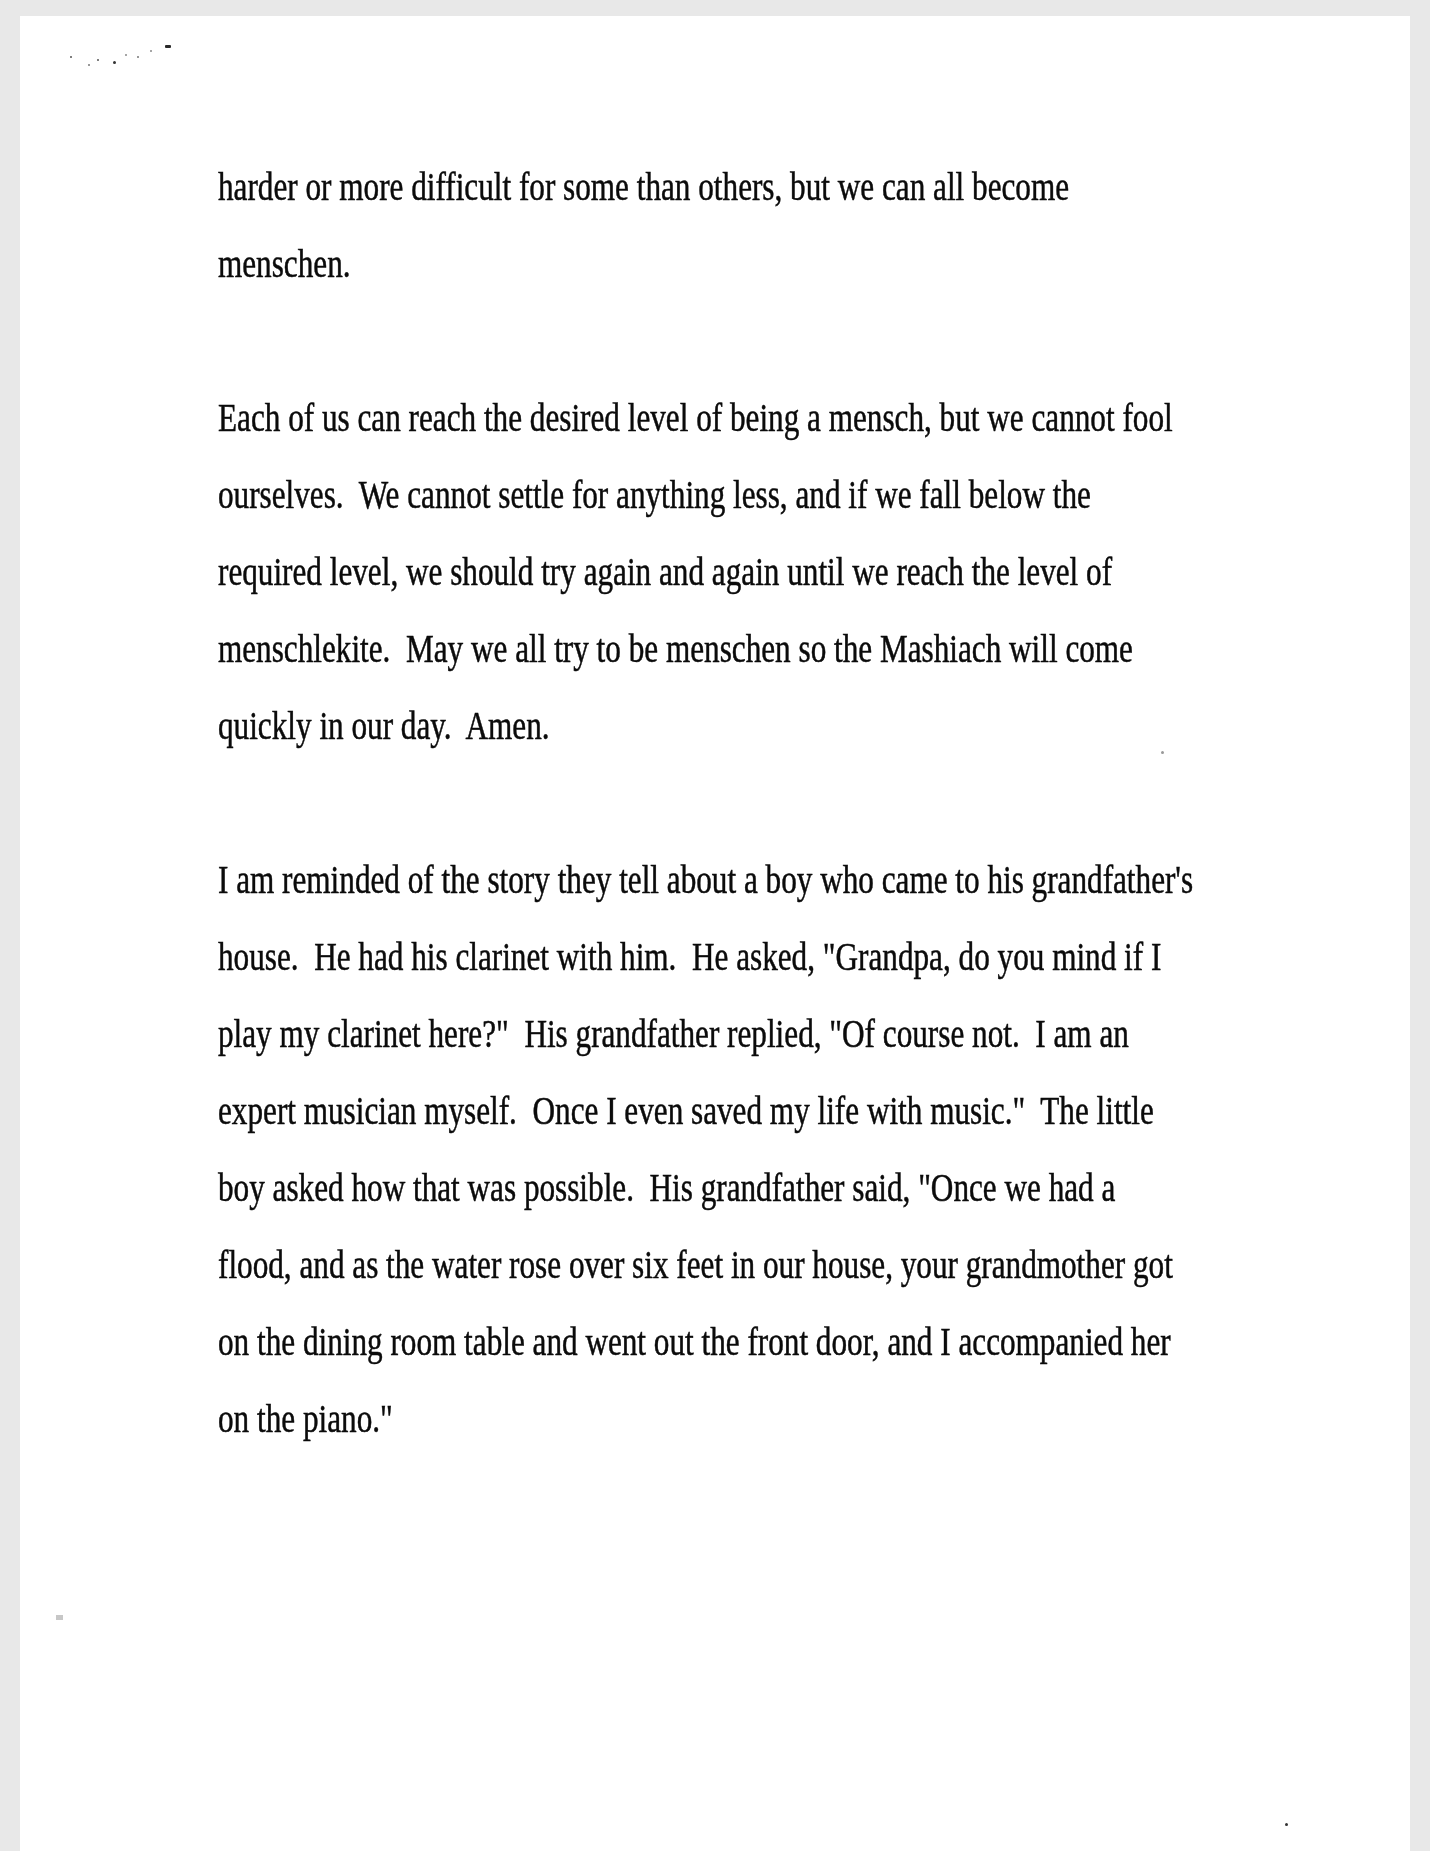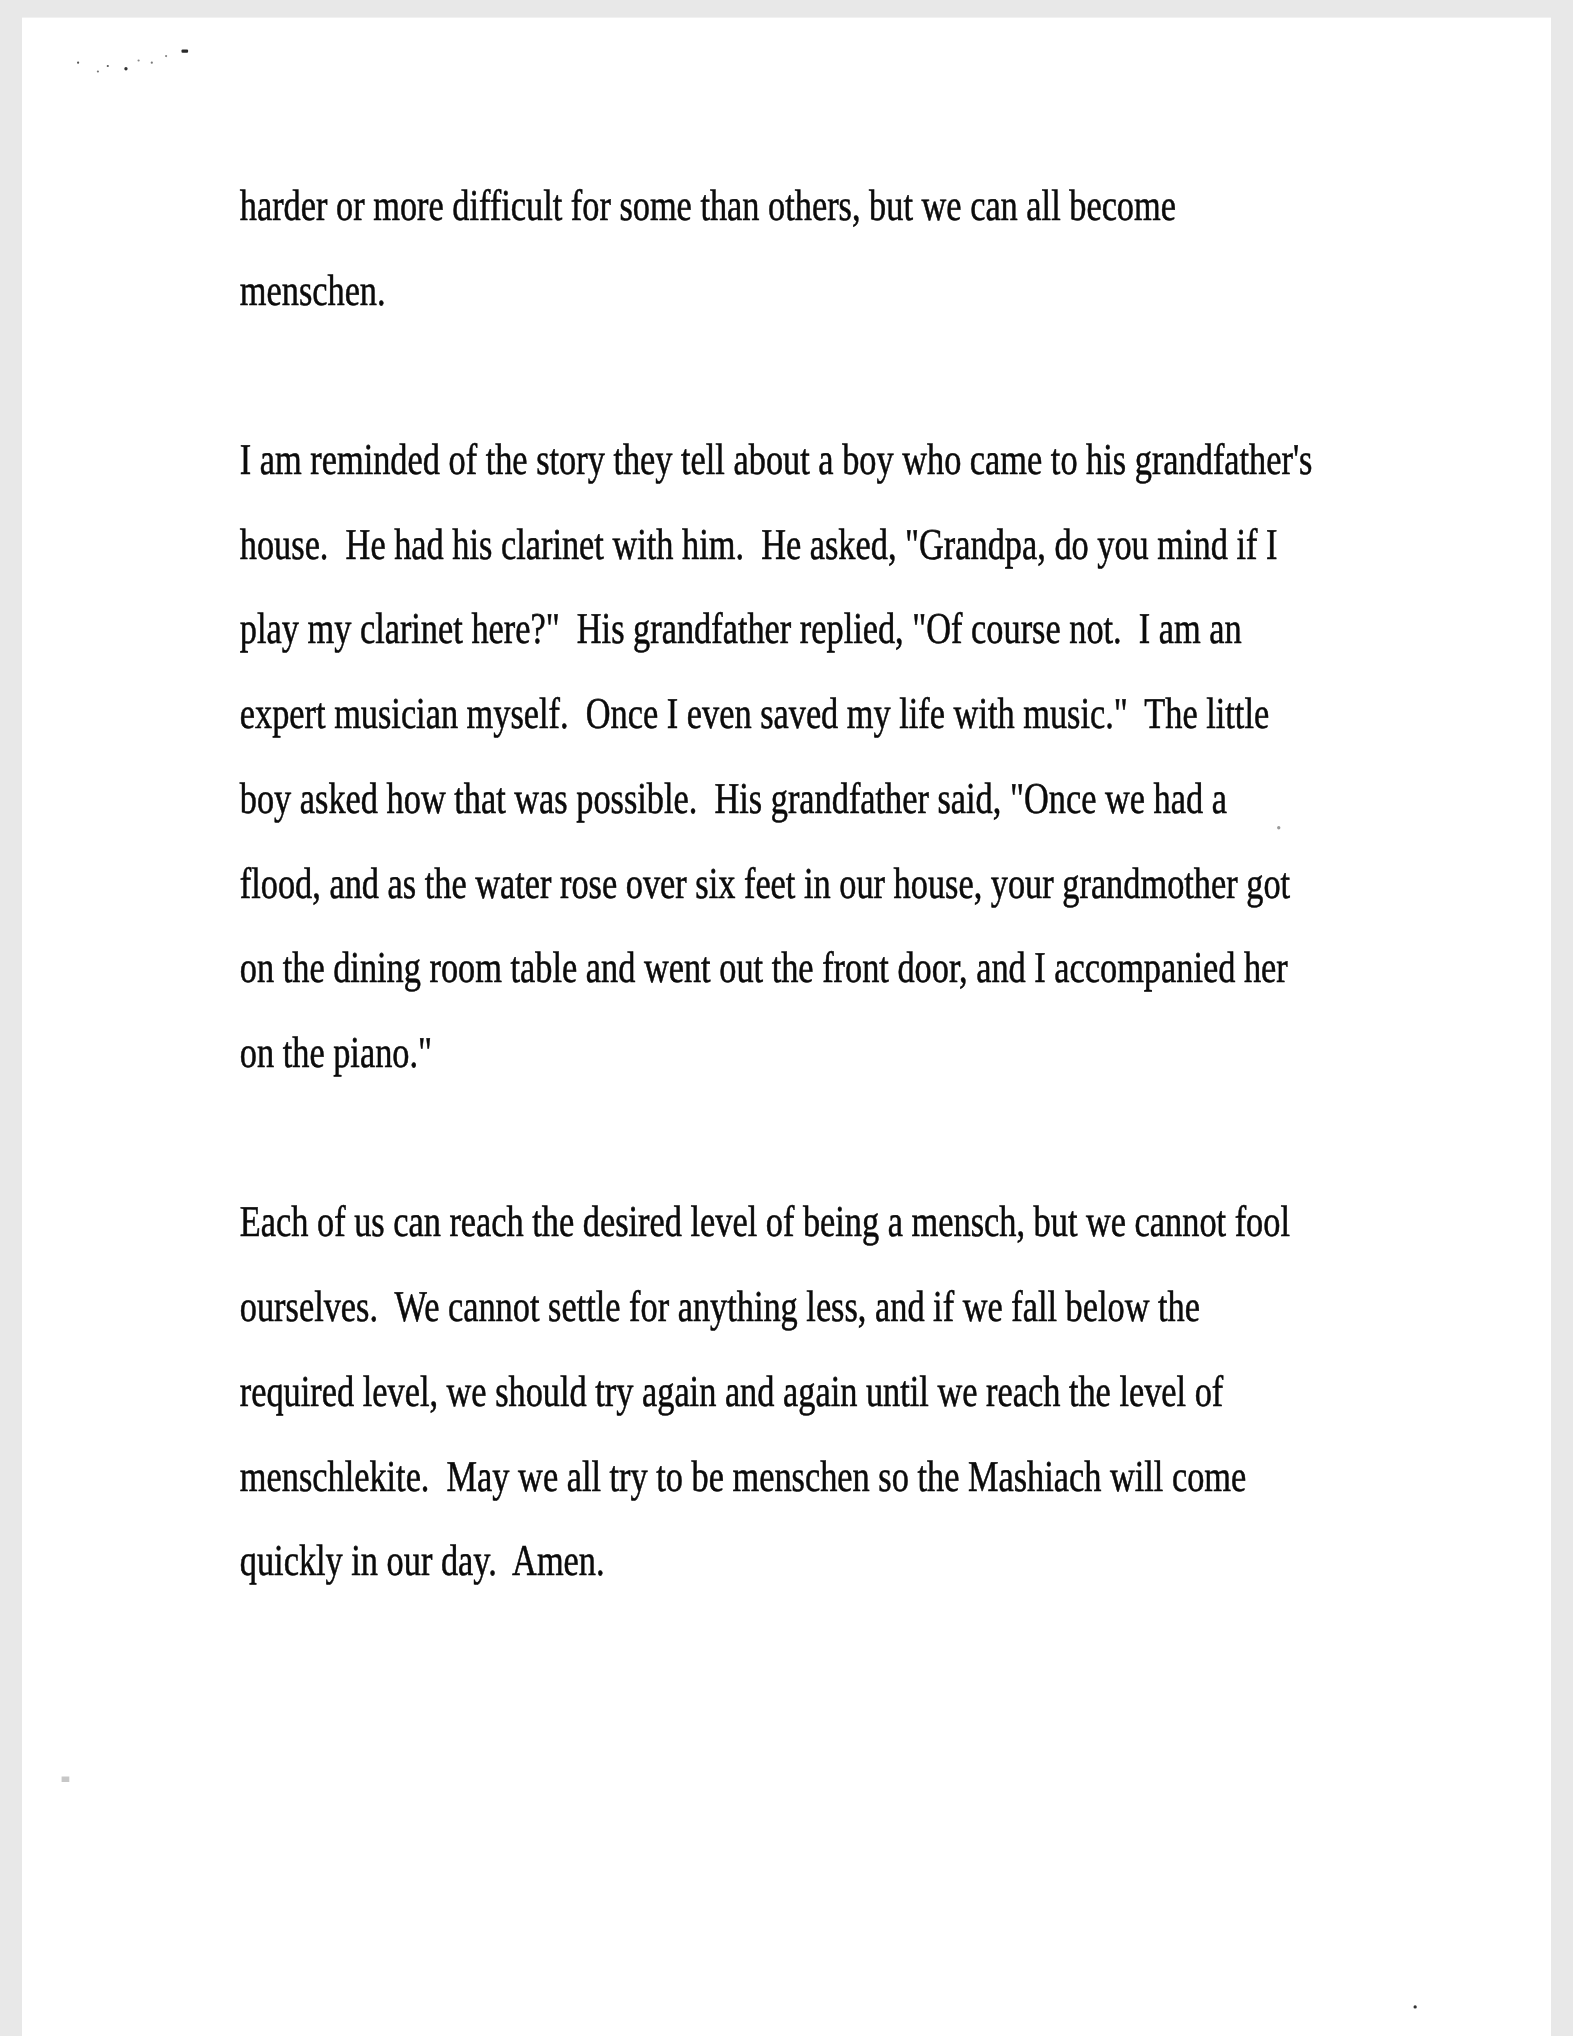--- a/index.html
+++ b/index.html
@@ -73,32 +73,32 @@
   <div class="speckle" style="left:1265px; top:1807px; width:3px; height:3px; background:#333;"></div>
 
   <div class="text-block">
 
     <div class="paragraph">
       <div class="text-line">harder or more difficult for some than others, but we can all become</div>
       <div class="text-line">menschen.</div>
     </div>
 
     <div class="paragraph">
+      <div class="text-line">Each of us can reach the desired level of being a mensch, but we cannot fool</div>
+      <div class="text-line">ourselves.  We cannot settle for anything less, and if we fall below the</div>
+      <div class="text-line">required level, we should try again and again until we reach the level of</div>
+      <div class="text-line">menschlekite.  May we all try to be menschen so the Mashiach will come</div>
+      <div class="text-line">quickly in our day.  Amen.</div>
+    </div>
+
+    <div class="paragraph">
       <div class="text-line">I am reminded of the story they tell about a boy who came to his grandfather's</div>
       <div class="text-line">house.  He had his clarinet with him.  He asked, "Grandpa, do you mind if I</div>
       <div class="text-line">play my clarinet here?"  His grandfather replied, "Of course not.  I am an</div>
       <div class="text-line">expert musician myself.  Once I even saved my life with music."  The little</div>
       <div class="text-line">boy asked how that was possible.  His grandfather said, "Once we had a</div>
       <div class="text-line">flood, and as the water rose over six feet in our house, your grandmother got</div>
       <div class="text-line">on the dining room table and went out the front door, and I accompanied her</div>
       <div class="text-line">on the piano."</div>
     </div>
 
-    <div class="paragraph">
-      <div class="text-line">Each of us can reach the desired level of being a mensch, but we cannot fool</div>
-      <div class="text-line">ourselves.  We cannot settle for anything less, and if we fall below the</div>
-      <div class="text-line">required level, we should try again and again until we reach the level of</div>
-      <div class="text-line">menschlekite.  May we all try to be menschen so the Mashiach will come</div>
-      <div class="text-line">quickly in our day.  Amen.</div>
-    </div>
-
   </div>
 </div>
 
 </body></html>

